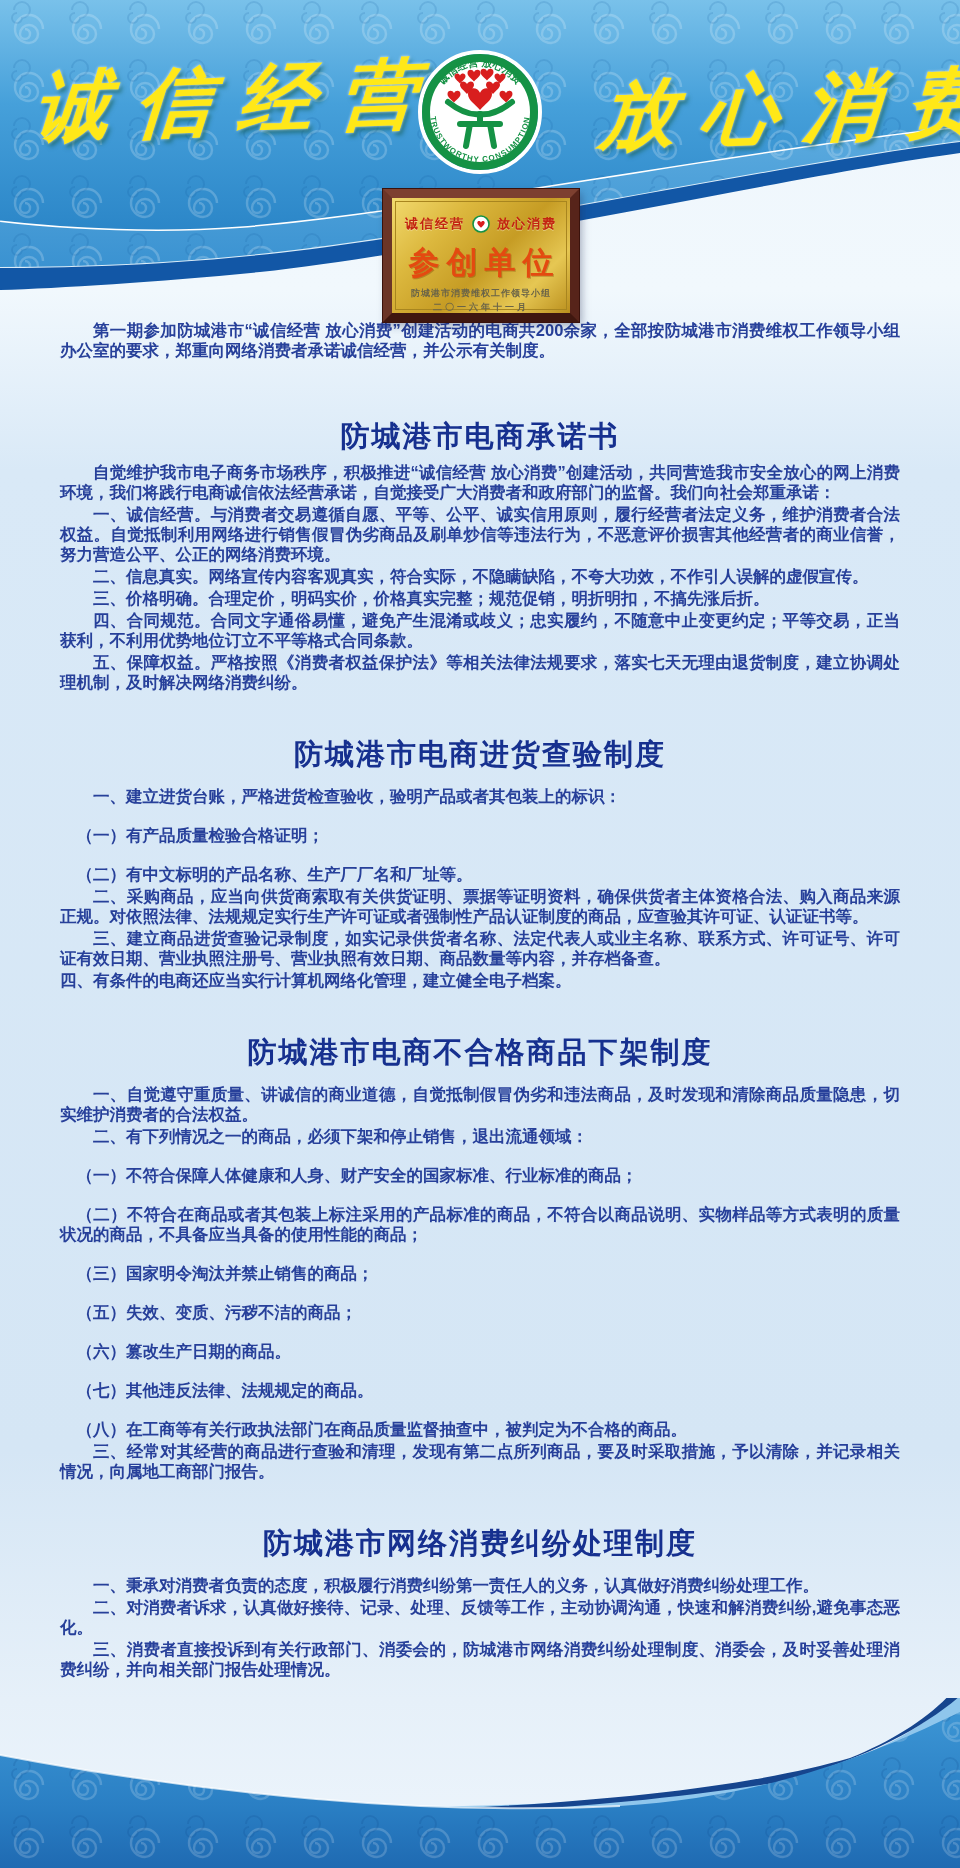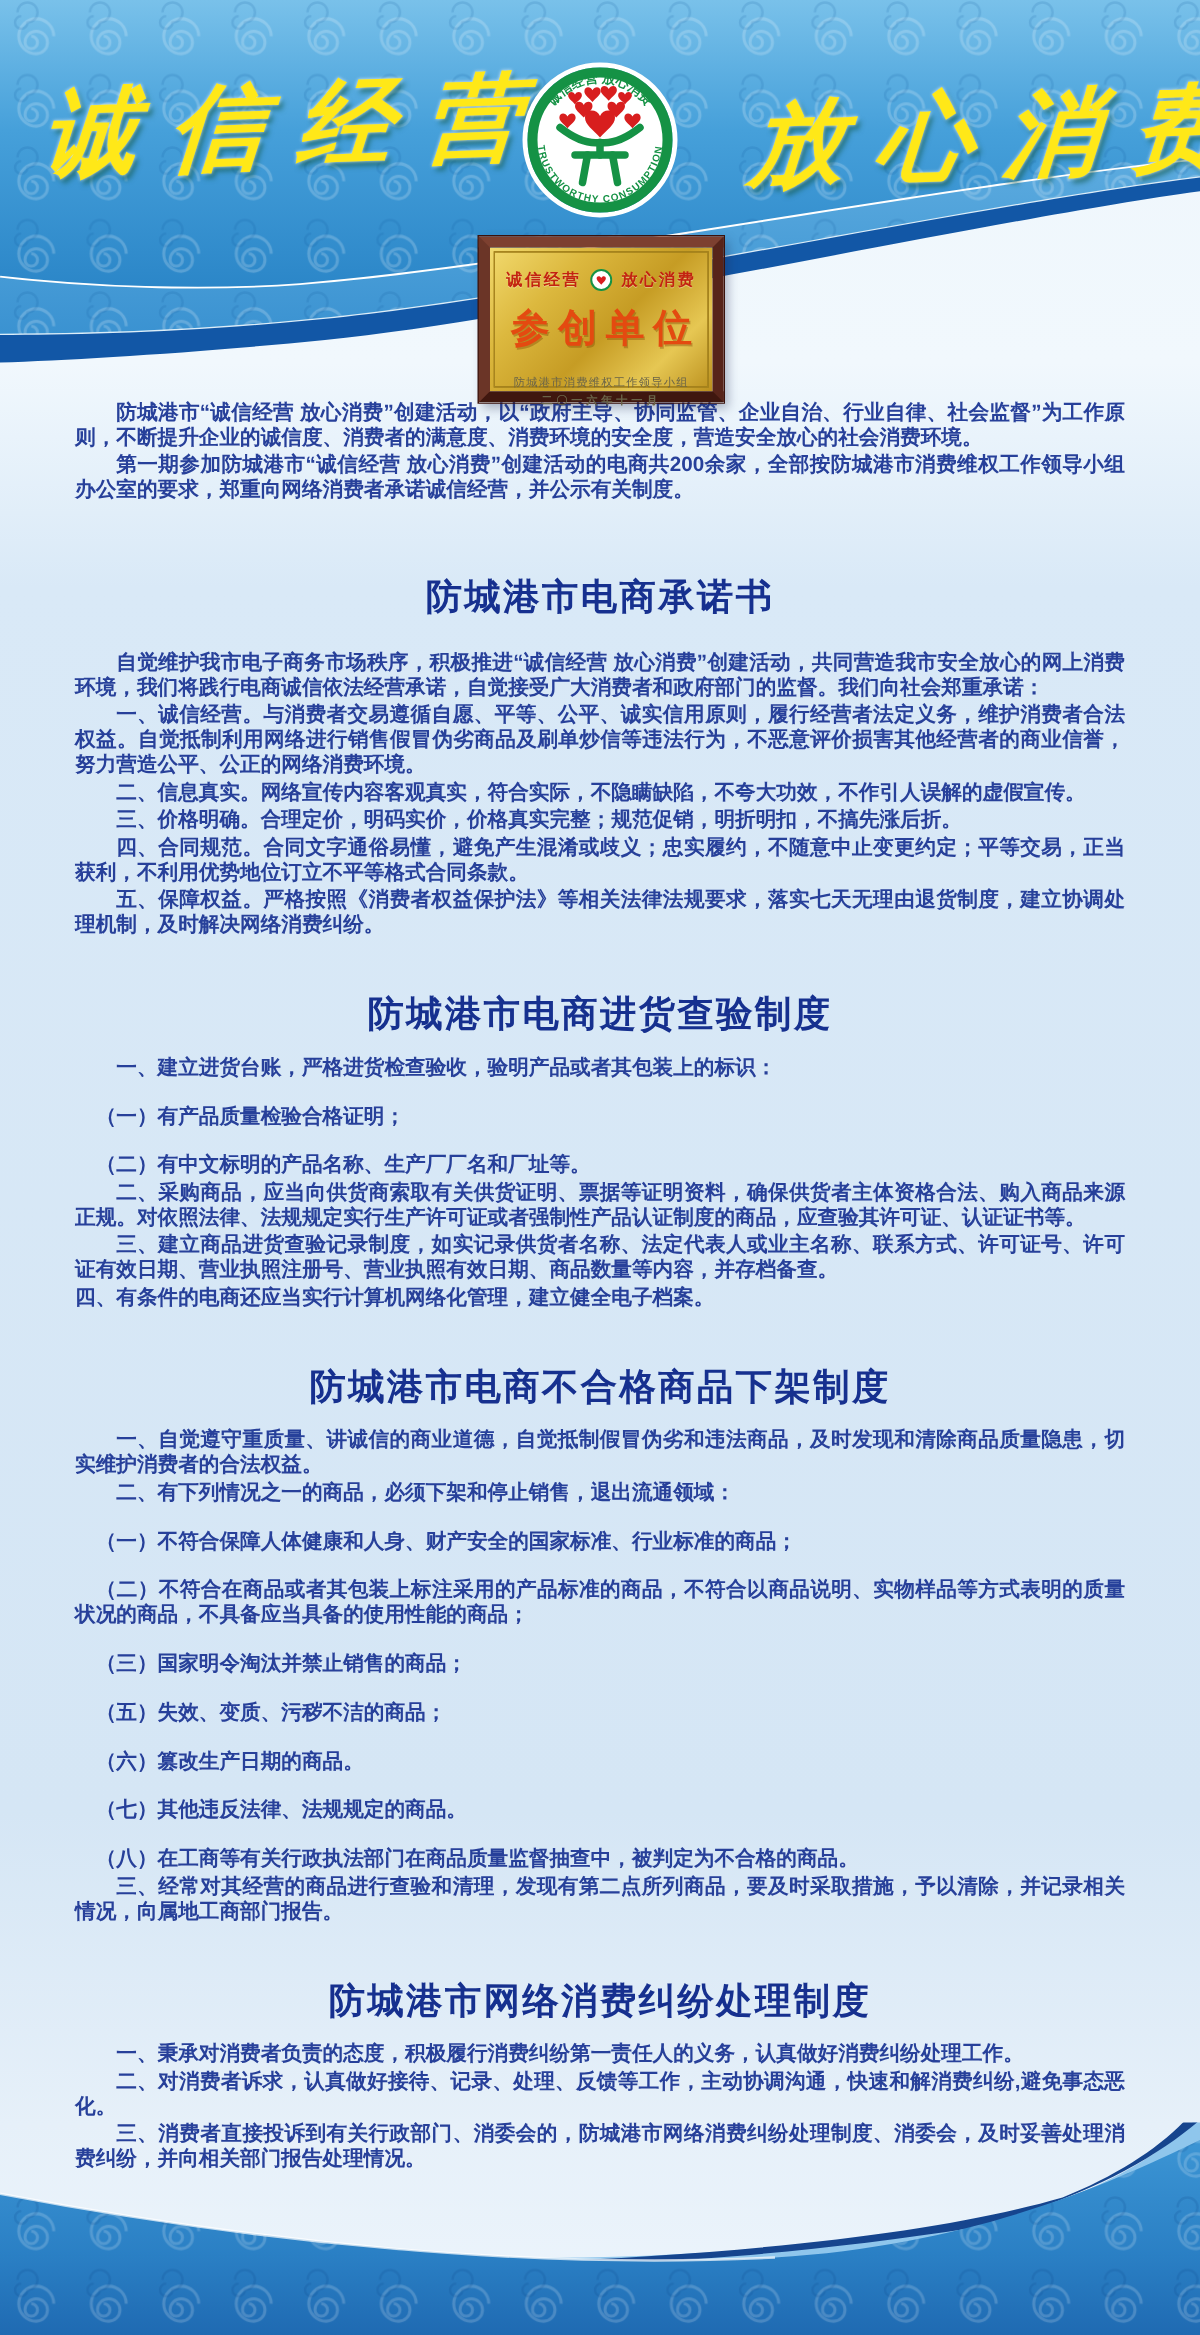--- a/index.html
+++ b/index.html
@@ -21,32 +21,32 @@
     box-shadow:0 0 0 1px #3a120c,3px 4px 8px rgba(30,40,80,.35);
     background:linear-gradient(135deg,#f2da6e 0%,#dcb83e 28%,#c69c24 55%,#e6c753 78%,#ba8f1d 100%);}
   .plaque-inner{position:absolute;inset:3px;border:1px solid #8d6c0e;}
   .plaque-inner2{position:absolute;inset:3px;border:1px solid #a8851f;
     display:flex;flex-direction:column;align-items:center;}
   .plaque-row1{display:flex;align-items:center;gap:7px;margin-top:13px;}
   .plaque-label{font-size:13px;font-weight:bold;color:#c32310;letter-spacing:2px;
     text-shadow:0 1px 0 rgba(255,255,230,.4);}
   .plaque-title{margin-top:9px;font-size:31px;font-weight:bold;color:#e44a10;
     letter-spacing:7px;padding-left:7px;text-shadow:1px 1px 0 rgba(120,60,0,.35);text-align:center;}
-  .plaque-org{margin-top:16px;font-size:9px;font-weight:normal;color:#6a6448;letter-spacing:1px;}
+  .plaque-org{margin-top:3px;font-size:9px;font-weight:bold;color:#6a6448;letter-spacing:1px;}
   .plaque-date{margin-top:1px;font-size:9px;font-weight:bold;color:#6a6448;letter-spacing:3px;}
   
   .content{position:absolute;top:320px;left:60px;width:840px;z-index:2;}
   .content p{margin:0 0 2px;font-size:16.5px;line-height:20px;font-weight:bold;
     color:#27409a;text-align:justify;}
   .content p.i2{text-indent:2em;}
   .content p.i1{text-indent:1em;margin-top:19px;}
   .content p.i0{text-indent:0;}
   .sec-title{font-size:29px;line-height:36px;font-weight:bold;color:#16308f;
     text-align:center;letter-spacing:2px;margin:44px 0 14px;}
-  .sec.first .sec-title{margin-top:58px;margin-bottom:24px;}
+  .sec.first .sec-title{margin-top:58px;margin-bottom:8px;}
   
   .ftr-svg{position:absolute;left:0;bottom:0;z-index:1;display:block;}
 </style>
 </head>
 <body>
 
 <div class="page">
 
   <svg class="hdr-svg" width="960" height="340" viewBox="0 0 960 340">
     <defs>
@@ -121,21 +121,20 @@
         </svg>
         <span class="plaque-label">放心消费</span>
       </div>
       <div class="plaque-title">参创单位</div>
       <div class="plaque-org">防城港市消费维权工作领导小组</div>
       <div class="plaque-date">二〇一六年十一月</div>
     </div>
   </div>
 
   <div class="content">
-    <p class="i2">防城港市“诚信经营 放心消费”创建活动，以“政府主导、协同监管、企业自治、行业自律、社会监督”为工作原则，不断提升企业的诚信度、消费者的满意度、消费环境的安全度，营造安全放心的社会消费环境。</p>
     <p class="i2">第一期参加防城港市“诚信经营 放心消费”创建活动的电商共200余家，全部按防城港市消费维权工作领导小组办公室的要求，郑重向网络消费者承诺诚信经营，并公示有关制度。</p>
 
     <div class="sec first">
       <div class="sec-title">防城港市电商承诺书</div>
       <p class="i2">自觉维护我市电子商务市场秩序，积极推进“诚信经营 放心消费”创建活动，共同营造我市安全放心的网上消费环境，我们将践行电商诚信依法经营承诺，自觉接受广大消费者和政府部门的监督。我们向社会郑重承诺：</p>
       <p class="i2">一、诚信经营。与消费者交易遵循自愿、平等、公平、诚实信用原则，履行经营者法定义务，维护消费者合法权益。自觉抵制利用网络进行销售假冒伪劣商品及刷单炒信等违法行为，不恶意评价损害其他经营者的商业信誉，努力营造公平、公正的网络消费环境。</p>
       <p class="i2">二、信息真实。网络宣传内容客观真实，符合实际，不隐瞒缺陷，不夸大功效，不作引人误解的虚假宣传。</p>
       <p class="i2">三、价格明确。合理定价，明码实价，价格真实完整；规范促销，明折明扣，不搞先涨后折。</p>
       <p class="i2">四、合同规范。合同文字通俗易懂，避免产生混淆或歧义；忠实履约，不随意中止变更约定；平等交易，正当获利，不利用优势地位订立不平等格式合同条款。</p>
       <p class="i2">五、保障权益。严格按照《消费者权益保护法》等相关法律法规要求，落实七天无理由退货制度，建立协调处理机制，及时解决网络消费纠纷。</p>

